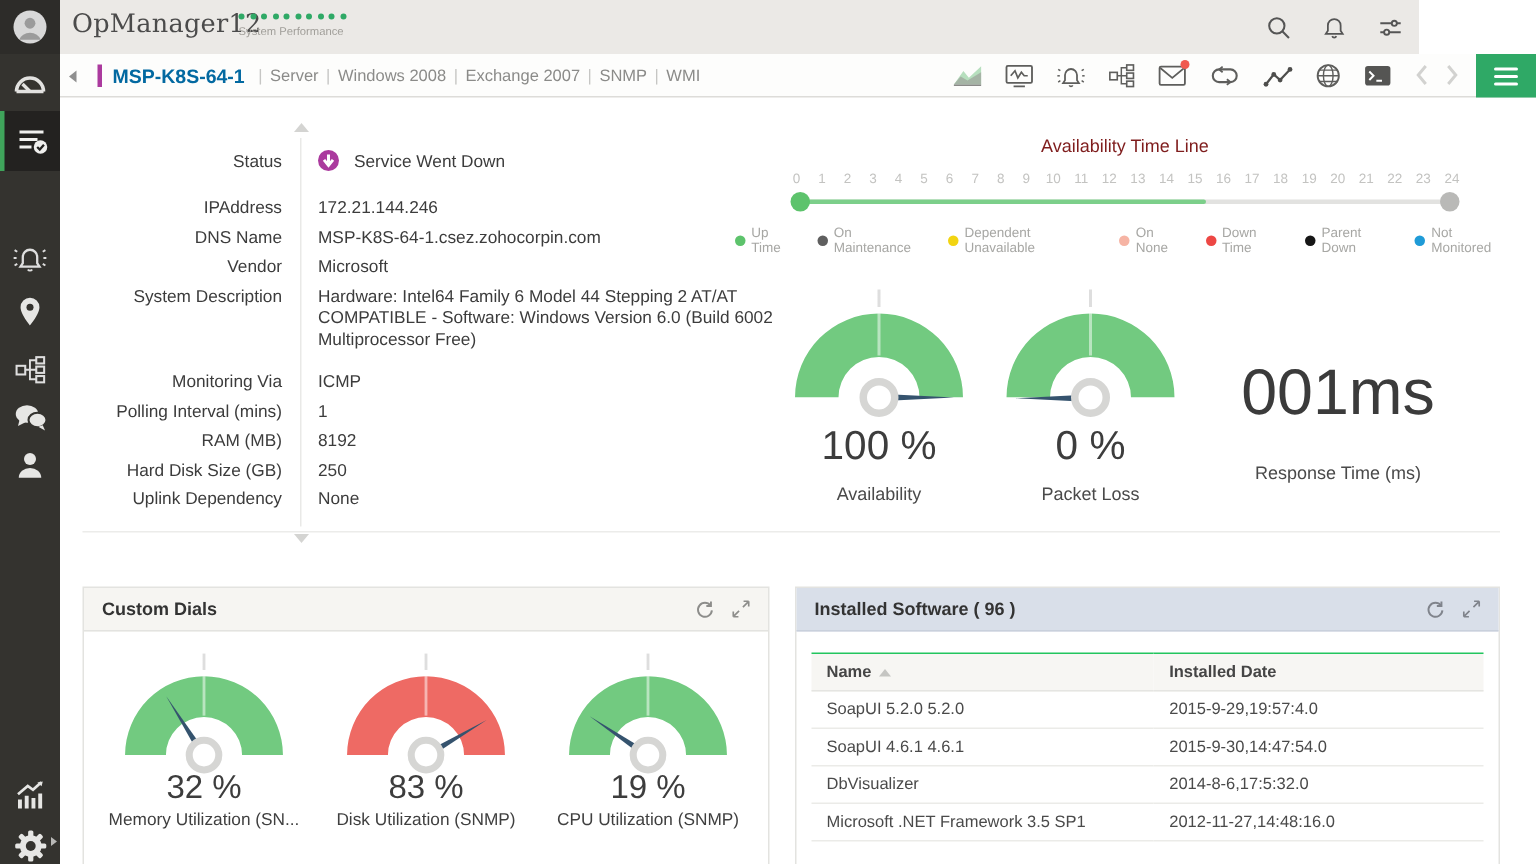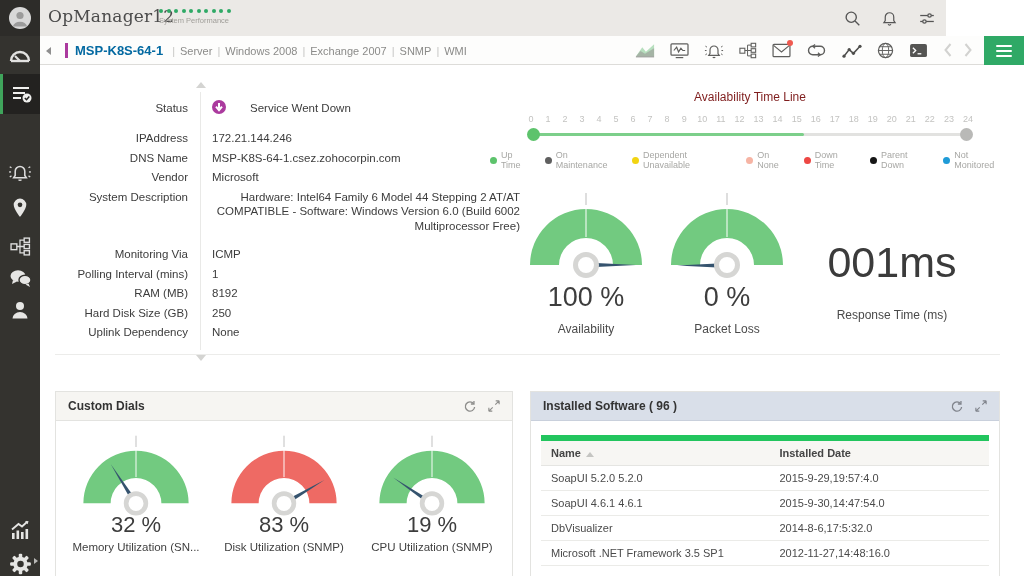--- a/index.html
+++ b/index.html
@@ -49,21 +49,21 @@
   .details { position:absolute; left:60px; top:98px; width:460px; }
   .details::before { content:""; position:absolute; left:140px; top:-6px; bottom:-8px; width:1px; background:#e9e9e7; }
   .caret-up, .caret-down { position:absolute; left:136px; width:0; height:0;
       border-left:5px solid transparent; border-right:5px solid transparent; }
   .caret-up { top:-16px; border-bottom:6px solid #d4d4d2; }
   .caret-down { bottom:-19px; border-top:6px solid #d4d4d2; }
   .d-row { display:flex; padding:2.5px 0; }
   .d-row.gap-after { margin-bottom:9px; }
   .d-label { width:128px; text-align:right; font-size:11.5px; color:#3c3c3c; padding-top:1px; }
   .d-value { flex:1; padding-left:24px; font-size:11.5px; color:#3c3c3c; line-height:14.5px;
-             display:flex; align-items:flex-start; gap:24px;text-align:right; }
+             display:flex; align-items:flex-start; gap:10px; }
   .status-icon { flex:0 0 auto; margin-top:-1px; }
 
   
   .tl { position:absolute; left:490px; top:90px; width:520px; }
   .tl-title { text-align:center; font-size:12px; color:#7f1d1d; }
   .tl-ticks { width:446px; margin:10px auto 0; display:flex; justify-content:space-between; }
   .tl-ticks span { font-size:9px; color:#c3c3c1; min-width:8px; text-align:center; }
   .tl-track { width:446px; margin:4px auto 0; position:relative; height:13px; }
   .tl-line { position:absolute; left:6px; right:6px; top:5px; height:3px; background:#e2e2e0; border-radius:2px; }
   .tl-green { position:absolute; left:6px; top:5px; height:3px; background:#7ccf8a; border-radius:2px; }
@@ -105,21 +105,21 @@
   #panel-software .panel-head { background:#d9dfe9; border-bottom:1px solid #c9d0dc; }
 
   .dials-body { display:flex; justify-content:space-around; padding:26px 6px 0; }
   .dial { width:146px; text-align:center; }
   .dial .gauge { transform:scale(.94); transform-origin:top center; }
   .dial-value { margin-top:5px; font-size:22px; color:#3d3d3d; }
   .dial-label { margin-top:3px; font-size:11.5px; color:#3f3f3f; white-space:nowrap; }
 
   .sw-body { padding:14px 10px 0; }
   table.sw { width:100%; border-collapse:collapse; }
-  table.sw th { background:#f7f6f3; border-top:6px solid #22c55e; border-bottom:1px solid #e5e5e2;
+  table.sw th { background:#f7f6f3; border-top:1px solid #22c55e; border-bottom:1px solid #e5e5e2;
       font-size:11px; font-weight:bold; color:#454545; text-align:left; padding:6px 10px; }
   table.sw td { font-size:11px; color:#4a4a4a; padding:6px 10px; border-bottom:1px solid #ebebe8; }
   table.sw th:first-child, table.sw td:first-child { width:51%; }
   .sort-caret { display:inline-block; width:0; height:0; border-left:4px solid transparent;
       border-right:4px solid transparent; border-bottom:5px solid #c5c5c2; margin-left:5px; }
 </style>
 </head>
 <body>
 
 <div class="topbar">

